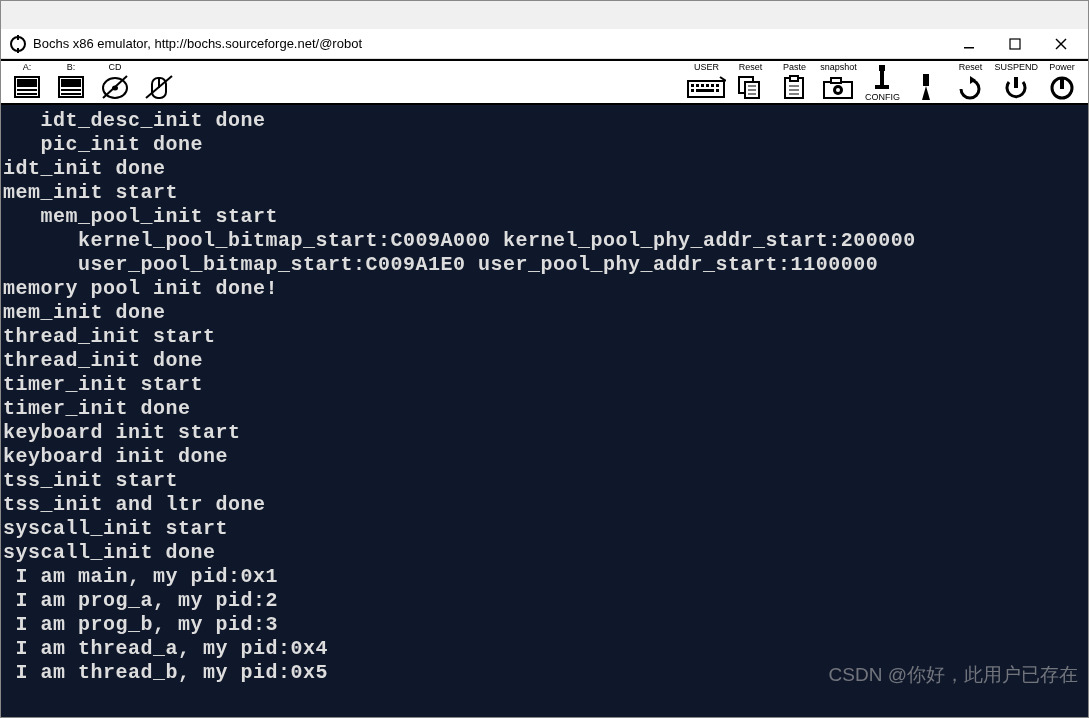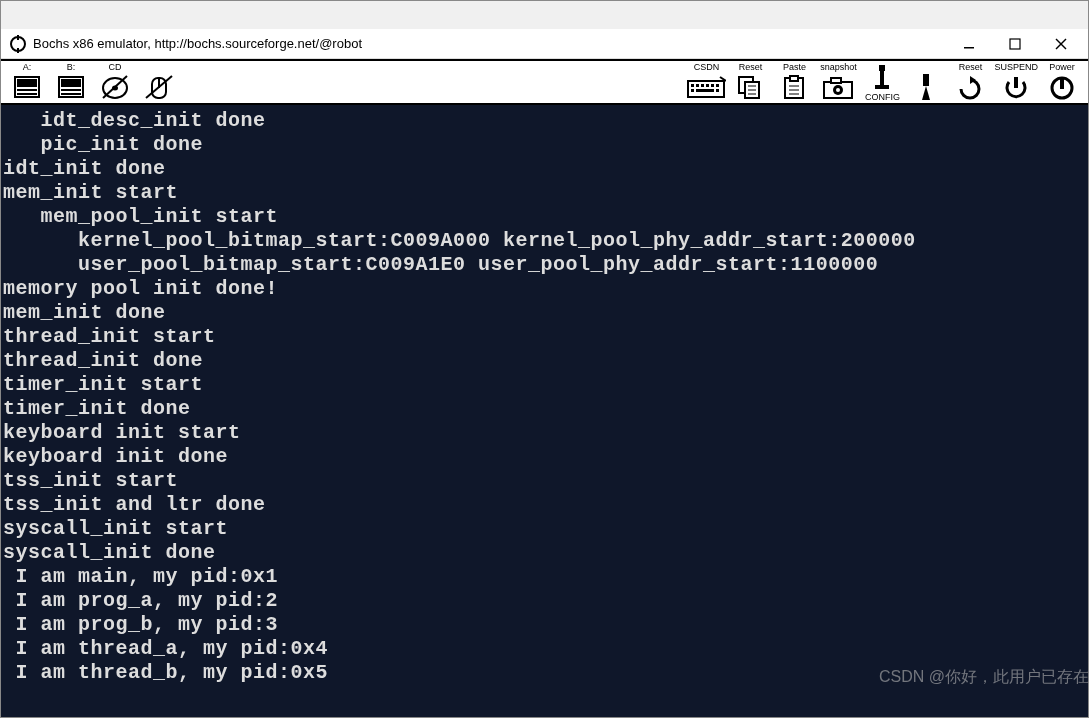--- a/index.html
+++ b/index.html
@@ -37,21 +37,21 @@
     font-size:20px; font-weight:bold; line-height:1.2; padding:4px 2px; white-space:pre; overflow:hidden;
     letter-spacing:0.5px;
   }
   .statusbar {
     height:26px; background:#fff; border-top:2px solid #be185d; display:flex; align-items:flex-end;
     font-family: "Courier New", monospace; font-size:16px; font-weight:bold; color:#737373;
   }
   .status-cell { padding:0 8px; height:100%; display:flex; align-items:center; border-left:2px solid #000;}
   .status-cell:first-child { border-left:none; flex:0 0 300px;}
   .watermark {
-    position:absolute; right:0; bottom:30px; color:rgba(180,180,180,0.6); font-size:16px;
+    position:absolute; right:11px; bottom:30px; color:rgba(180,180,180,0.6); font-size:19px;
     pointer-events:none; font-family: sans-serif;
   }
   svg { display:block; }
 </style>
 </head>
 <body>
 
 <div class="window">
 
   <div class="titlebar">
@@ -121,21 +121,21 @@
             <rect x="8" y="4" width="14" height="20" rx="6" fill="#fff" stroke="#000" stroke-width="2"></rect>
             <line x1="15" y1="4" x2="15" y2="14" stroke="#000" stroke-width="2"></line>
             <line x1="2" y1="24" x2="28" y2="2" stroke="#000" stroke-width="2"></line>
           </svg>
       </span>
     </div>
 
     <div class="spacer"></div>
 
     <div class="tool">
-      <span class="lbl">CSDN</span>
+      <span class="lbl">USER</span>
       <span class="glyph">
         <svg width="40" height="24">
             <rect x="2" y="6" width="36" height="16" fill="#fff" stroke="#000" stroke-width="2"></rect>
             <g fill="#000">
               <rect x="5" y="9" width="3" height="3"></rect>
               <rect x="10" y="9" width="3" height="3"></rect>
               <rect x="15" y="9" width="3" height="3"></rect>
               <rect x="20" y="9" width="3" height="3"></rect>
               <rect x="25" y="9" width="3" height="3"></rect>
               <rect x="30" y="9" width="3" height="3"></rect>

